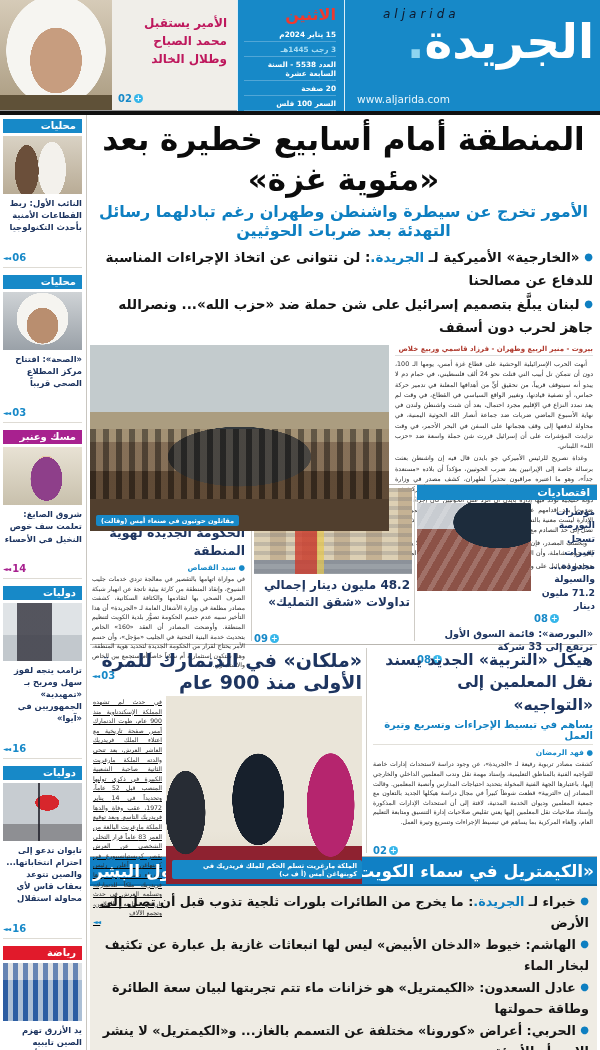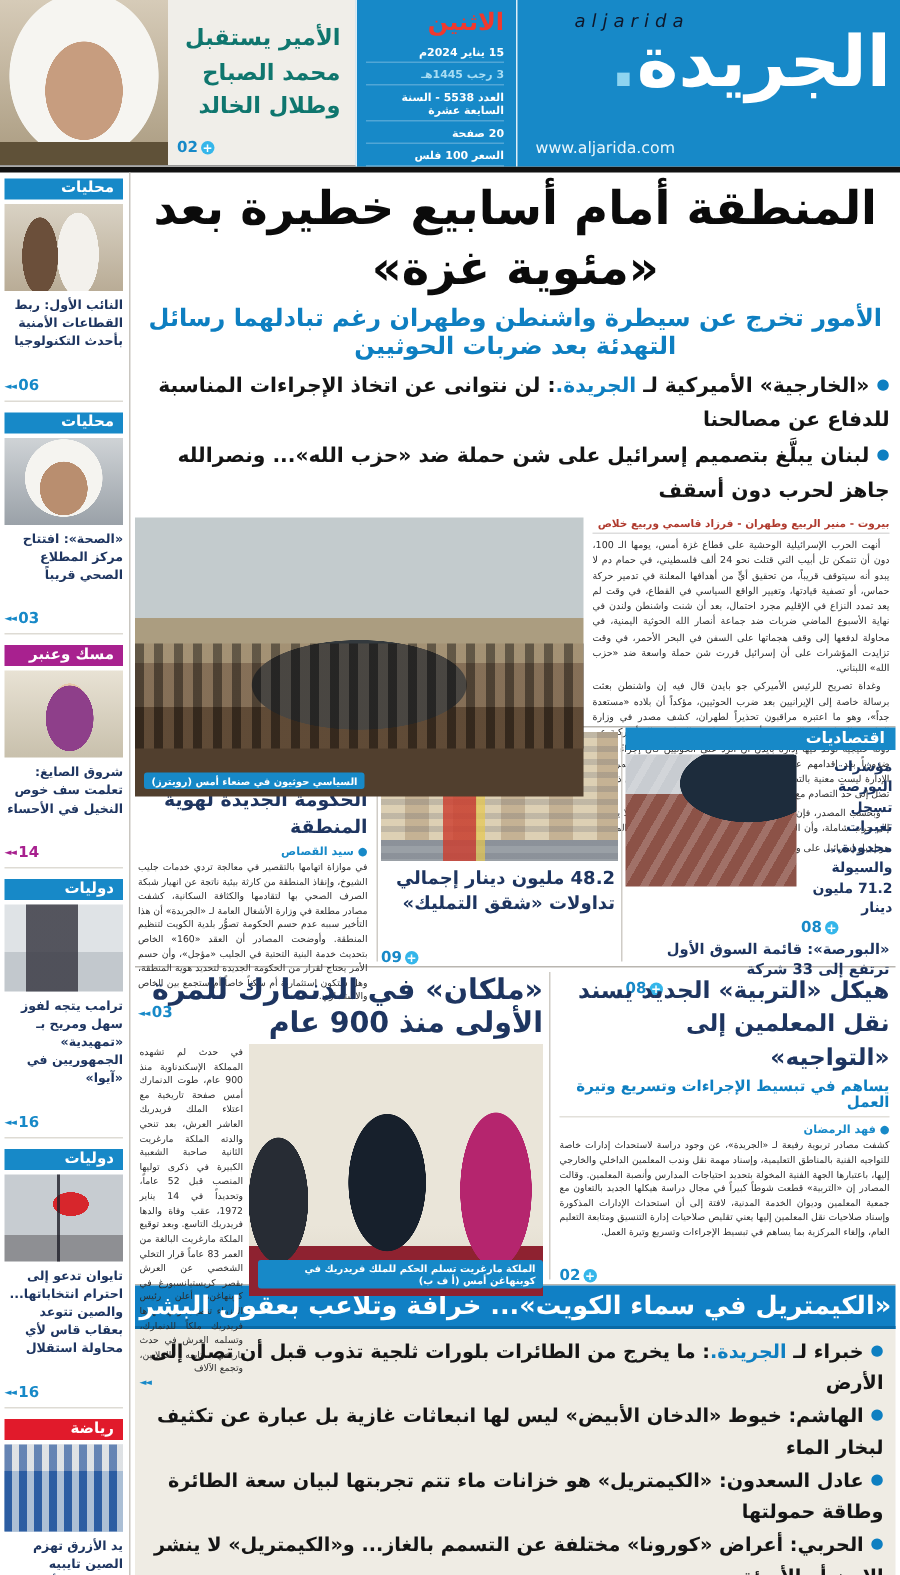--- a/index.html
+++ b/index.html
@@ -15,21 +15,21 @@
   .logo-ar { position:absolute; top:14px; right:6px; font-size:47px; font-weight:bold; color:#fff; letter-spacing:-1px; }
   .logo-dot { color:#8ed4f0; }
   .logo-url { position:absolute; bottom:6px; right:150px; font-size:10.5px; color:#eaf6fc; }
   .date-col { width:108px; padding:5px 8px 4px 6px; text-align:right;
               border-left:1px solid rgba(255,255,255,.85); border-right:1px solid rgba(255,255,255,.85); }
   .date-day { color:#f0392e; font-size:16px; font-weight:bold; margin-bottom:3px; }
   .date-line { font-size:7.3px; font-weight:bold; color:#fff; padding:2.5px 0; border-bottom:1px solid rgba(255,255,255,.25); }
   .date-hijri { color:#a9ddf3; }
   .amir-box { flex:1; background:#f0eee9; display:flex; border-bottom:1px solid #999; }
   .amir-text { flex:1; padding:14px 10px 6px 6px; display:flex; flex-direction:column; }
-  .amir-title { color:#0f766e; font-weight:bold; font-size:15px; line-height:1.5; text-align:right; }
+  .amir-title { color:#be185d; font-weight:bold; font-size:12px; line-height:1.5; text-align:right; }
   .amir-badge { margin-top:auto; text-align:left; }
   .amir-photo { width:112px; }
 
   .black-rule { height:4px; background:#111; }
 
   
   .content { display:flex; height:935px; }
   .main { width:513px; padding:0 3px; }
   .sidebar { width:87px; border-right:1px solid #c9c6c0; padding:4px 4px 0 3px; }
 
@@ -70,21 +70,21 @@
   .art-h { font-size:12.6px; font-weight:bold; color:#1e3560; line-height:1.45; text-align:right; }
   .byline { font-size:7.5px; font-weight:bold; color:#1789c8; text-align:right; margin:3px 0 2px; }
   .small-body { font-size:6.2px; color:#2b2b2b; line-height:1.55; text-align:justify; }
 
   .band-2 { height:212px; }
   .tarbiya { width:228px; padding:4px 4px 0 4px; display:flex; flex-direction:column; }
   .tarbiya-h { font-size:15.5px; font-weight:bold; color:#1e3560; line-height:1.45; text-align:right; }
   .tarbiya-sub { font-size:10px; font-weight:bold; color:#0e7fc1; text-align:right; margin-top:3px; border-bottom:1px solid #e2e0da; padding-bottom:3px; }
   .denmark { flex:1; padding:4px 2px 0 2px; }
   .denmark-h { font-size:19px; font-weight:bold; color:#1e3560; text-align:right; margin-bottom:3px; }
-  .denmark-row { display:flex; height:168px; }
+  .denmark-row { display:flex; height:188px;text-decoration:underline; }
   .denmark-photo { width:196px; position:relative; }
   .denmark-textcol { flex:1; padding:1px 4px 0 1px; display:flex; flex-direction:column; }
 
   
   .chem-banner { height:29px; background:#1080c5; color:#fff; display:flex; align-items:center; justify-content:center; font-size:17px; font-weight:900; border-bottom:2px solid #0a6aa6; }
   .chem-bullets { background:#efece4; padding:5px 8px 4px; border-bottom:1px solid #b9b6b0; }
   .chem-bullet { font-size:12.8px; font-weight:bold; color:#151515; line-height:1.68; text-align:right; }
 
   
   .badge { display:inline-flex; align-items:center; gap:2px; font-weight:bold; color:#1789c8; font-size:10px; direction:ltr; }
@@ -204,21 +204,21 @@
             <div class="lead-body">
               <p>أنهت الحرب الإسرائيلية الوحشية على قطاع غزة أمس، يومها الـ 100، دون أن تتمكن تل أبيب التي قتلت نحو 24 ألف فلسطيني، في حمام دم لا يبدو أنه سيتوقف قريباً، من تحقيق أيٍّ من أهدافها المعلنة في تدمير حركة حماس، أو تصفية قيادتها، وتغيير الواقع السياسي في القطاع، في وقت لم يعد تمدد النزاع في الإقليم مجرد احتمال، بعد أن شنت واشنطن ولندن في نهاية الأسبوع الماضي ضربات ضد جماعة أنصار الله الحوثية اليمنية، في محاولة لدفعها إلى وقف هجماتها على السفن في البحر الأحمر، في وقت تزايدت المؤشرات على أن إسرائيل قررت شن حملة واسعة ضد «حزب الله» اللبناني.</p>
               <p>وغداة تصريح للرئيس الأميركي جو بايدن قال فيه إن واشنطن بعثت برسالة خاصة إلى الإيرانيين بعد ضرب الحوثيين، مؤكداً أن بلاده «مستعدة جداً»، وهو ما اعتبره مراقبون تحذيراً لطهران، كشف مصدر في وزارة الخارجية الإيرانية لـ «الجريدة»، أن طهران تلقت بالفعل رسالة أميركية عبر دولة خليجية تؤكد فيها إدارة بايدن أن الرد على الحوثيين كان إجراءً دفاعياً ضرورياً بعد إقدامهم على مهاجمة بارجة أميركية في البحر الأحمر، وأن الإدارة ليست معنية بالتصعيد، ولا تريد أن تتطور الأمور إلى أكثر من ذلك، أو تصل إلى حد التصادم مع إيران وحلفائها في المنطقة.</p>
               <p><span>وبحسب المصدر، فإن الإيرانيين أجابوا على الرسالة بأنهم كذلك لا يسعون إلى حرب شاملة، وأن السبيل الأقصر والأسهل لخفض التصعيد في المنطقة، هو إجبار إسرائيل على وقف الحرب</span> <span class="badge">
                     <span class="arr">◄◄</span>
                     <span>02</span>
                   </span></p>
             </div>
           </div>
           <div class="lead-photo ph ph-yemen">
-            <span class="caption-chip">السياسي حوثيون في صنعاء أمس (رويترز)</span>
+            <span class="caption-chip">مقاتلون حوثيون في صنعاء أمس (وقالت)</span>
           </div>
         </div>
       </div>
 
       <div class="band band-econ">
         <div class="econ-sec">
           <div class="sec-bar accent-blue">اقتصاديات</div>
           <div class="econ-row">
             <div class="econ-textcol">
               <div class="econ-lead-title">مؤشرات البورصة تسجل تغيرات محدودة... والسيولة 71.2 مليون دينار</div>

